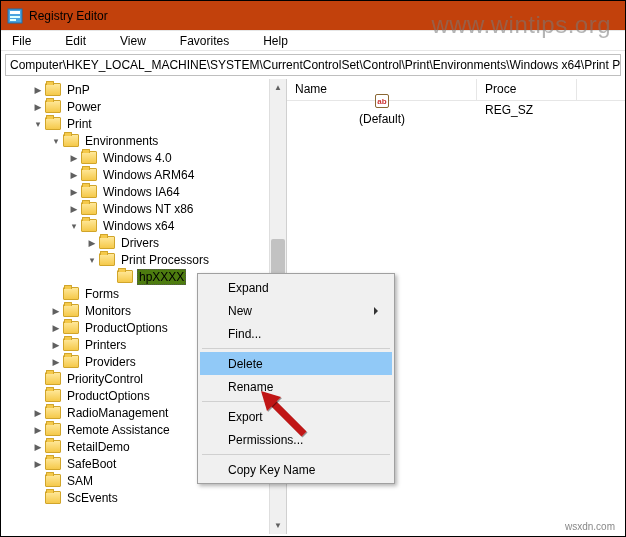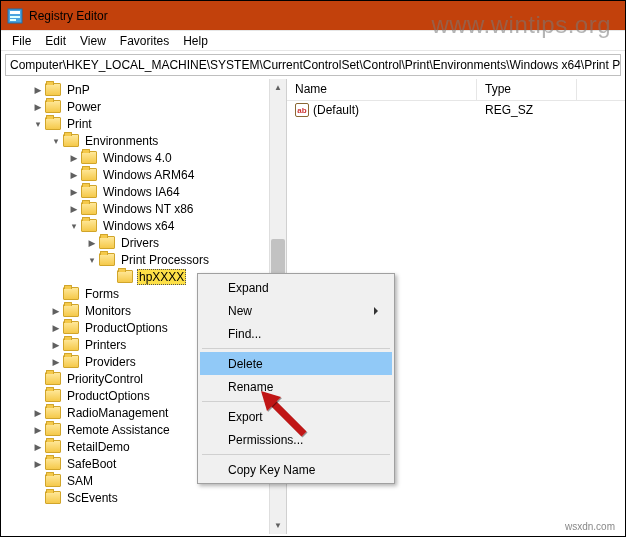--- a/index.html
+++ b/index.html
@@ -1,42 +1,42 @@
 <!DOCTYPE html>
 <html><head>
 <meta charset="utf-8">
 <style>
 * { box-sizing: border-box; margin: 0; padding: 0; font-family: "Segoe UI", Tahoma, sans-serif; font-size: 12px; }
 body { width: 626px; height: 537px; overflow: hidden; background: #fff; position: relative; border: 1px solid #000; }
 .titlebar { height: 30px; background: #c2410c; display: flex; align-items: center; padding: 0 6px; border-bottom: 1px solid #e6e6e6; }
 .titlebar .ticon { width: 16px; height: 16px; margin-right: 6px; display:inline-block;}
 .titlebar .ttitle { font-size: 12px; }
-.menubar { height: 20px; display: flex; align-items: center; padding: 0 4px; gap: 0; border-bottom: 1px solid #e6e6e6;}
+.menubar { height: 20px; display: flex; align-items: center; padding: 0 4px; gap: 20px; border-bottom: 1px solid #e6e6e6;}
 .menubar .mitem { padding: 2px 7px; font-size: 12px; cursor: default; }
 .address { height: 22px; border: 1px solid #bfbfbf; margin: 3px 4px; display: flex; align-items: center; padding: 0 4px; font-size: 11px; white-space: nowrap; overflow: hidden; }
 .workspace { display: flex; height: calc(100% - 80px); }
 .tree { width: 286px; border-right: 1px solid #d0d0d0; position: relative; overflow: hidden; }
 .tree-inner { padding: 2px 0 2px 2px; }
 .list { flex: 1; position: relative; }
 .list-header { height: 22px; border-bottom: 1px solid #e6e6e6; display: flex; }
 .list-header .col { padding: 3px 8px; font-size: 12px; border-right: 1px solid #e6e6e6; }
 .col-name { width: 190px; }
 .col-type { width: 100px; }
 .list-row { display: flex; align-items: center; height: 18px; }
 .list-row .cell { padding: 0 8px; font-size: 12px; display:flex; align-items:center; gap:4px;}
-.cell.col-name { width: 190px; }
+.cell.col-name { width: 190px; flex-direction: column; }
 .cell.col-type { width: 100px; }
 
 .node { white-space: nowrap; height: 17px; display: flex; align-items: center; }
 .pad { display: inline-block; flex: none; }
 .exp { width: 14px; height: 14px; display: inline-flex; align-items:center; justify-content:center; color:#606060; font-size:9px; cursor: default; flex:none;}
 .fld { width: 16px; height: 13px; background: linear-gradient(#ffe89a,#f5c94a); border:1px solid #d1a52a; border-radius:1px; margin-right: 4px; position:relative; flex:none;}
 .fld::before{content:"";position:absolute;top:-3px;left:0;width:6px;height:3px;background:#f5c94a;border:1px solid #d1a52a;border-bottom:none;border-radius:1px 1px 0 0;}
 .lbl { font-size: 12px; padding: 0 2px; }
-.lbl.sel { background:#fde047; border:1px dotted #555; padding:0 1px;}
+.lbl.sel { background:#4d7c0f; border:1px dotted #555; padding:0 1px;}
 
 .scrollbar-v { position:absolute; right:0; top:0; bottom:0; width:17px; background:#f0f0f0; border-left:1px solid #dedede;}
 .scrollbar-v .btn{height:17px;background:#f0f0f0;display:flex;align-items:center;justify-content:center;color:#606060;font-size:8px;}
 .scrollbar-v .thumb{position:absolute;left:1px;right:1px;top:160px;height:55px;background:#c2c2c2;border-radius:2px;}
 
 .ctxmenu { position:absolute; left:196px; top:272px; width:198px; background:#f0f0f0; border:1px solid #a0a0a0; box-shadow:2px 2px 4px rgba(0,0,0,0.3); padding:2px; z-index:50;}
 .ctxmenu .ci{height:23px;display:flex;align-items:center;padding:0 22px 0 28px;font-size:12px;position:relative;cursor:default;}
 .ctxmenu .ci.hl{background:#91c9f7;}
 .ctxmenu .sep{height:1px;background:#d0d0d0;margin:3px 2px;}
 .ctxmenu .sub::after{content:"";position:absolute;right:10px;top:50%;margin-top:-4px;border:4px solid transparent;border-left-color:#333;}
@@ -232,21 +232,21 @@
     <div class="scrollbar-v">
       <div class="btn">▲</div>
       <div class="thumb"></div>
       <div class="btn" style="position:absolute;bottom:0;left:0;right:0">▼</div>
     </div>
   </div>
 
   <div class="list">
     <div class="list-header">
       <div class="col col-name">Name</div>
-      <div class="col col-type">Type</div>
+      <div class="col col-type">Proce</div>
     </div>
     <div class="list-row">
       <div class="cell col-name">
         <span class="valicon">ab</span>
         <span>(Default)</span>
       </div>
       <div class="cell col-type">REG_SZ</div>
     </div>
   </div>
 </div>

